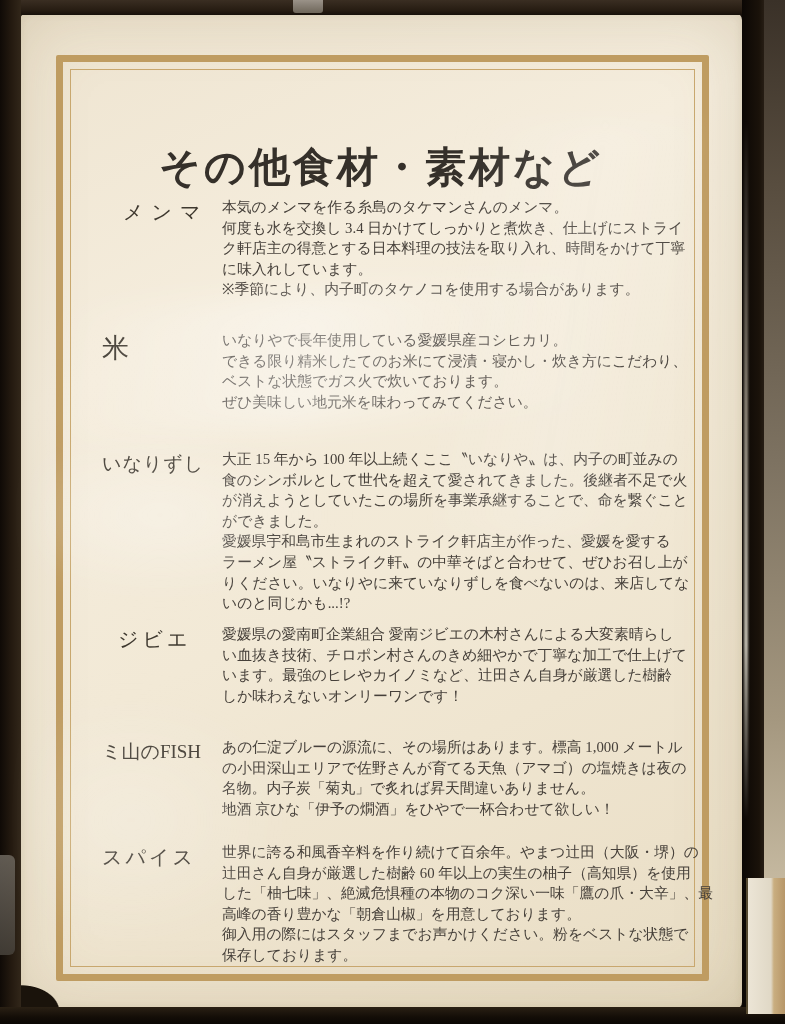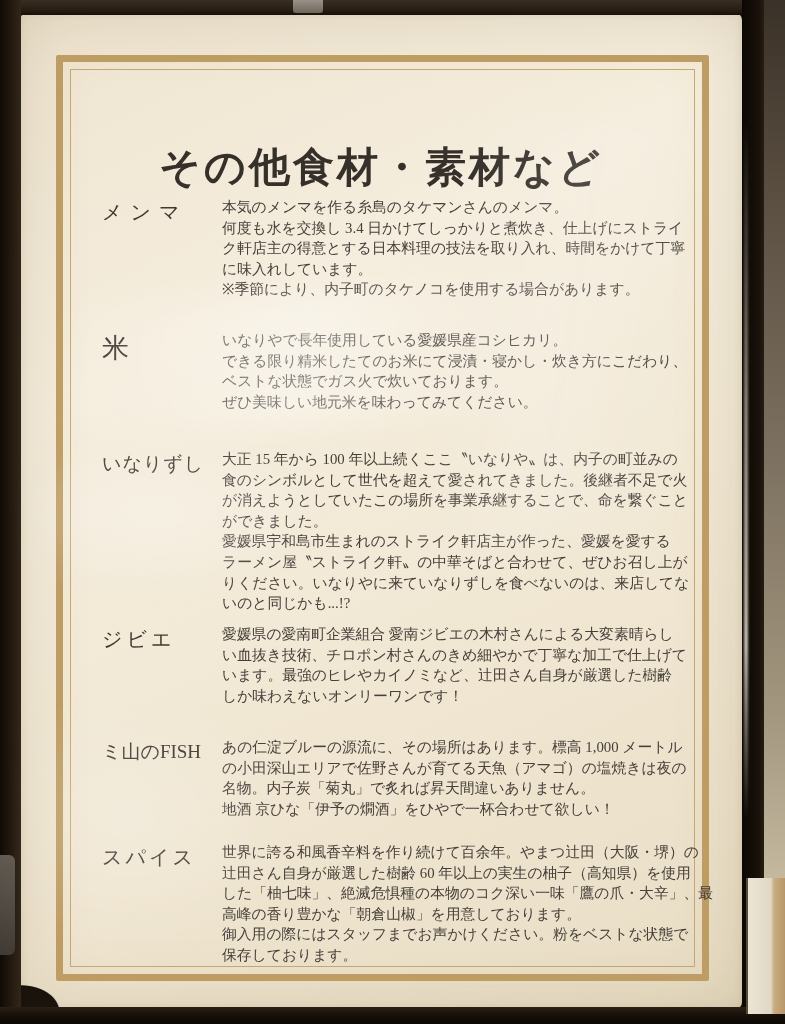--- a/index.html
+++ b/index.html
@@ -41,24 +41,24 @@
     border:7px solid #bf9c61;border-radius:2px;}
   .gold-inner{position:absolute;left:50px;top:56px;right:47px;bottom:42px;
     border:1.5px solid #c8a76e;}
   .title{position:absolute;left:0;top:100px;width:100%;text-align:center;
     font-size:41px;font-weight:600;letter-spacing:3px;color:#35302a;}
   
   .sec{position:absolute;left:0;width:100%;}
   .sec .label{position:absolute;left:82px;top:2px;font-size:20px;color:#3e382f;font-weight:500;}
   .sec .body{position:absolute;left:202px;top:0;width:496px;
     font-size:14.8px;line-height:20.6px;color:#46403a;white-space:pre-line;}
-  .s0{top:184px;} .s0 .label{letter-spacing:8px;}
+  .s0{top:184px;} .s0 .label{letter-spacing:8px;margin-left:21px;}
   .s1{top:317px;} .s1 .label{font-size:27px;top:0;}
   .s2{top:436px;} .s2 .label{letter-spacing:1px;font-size:19px;}
-  .s3{top:611px;} .s3 .label{letter-spacing:4px;}
+  .s3{top:611px;} .s3 .label{letter-spacing:4px;margin-left:16px;}
   .s4{top:724px;} .s4 .label{font-size:19px;letter-spacing:0;}
   .s5{top:829px;} .s5 .label{letter-spacing:3px;}
   
   .glare{position:absolute;pointer-events:none;z-index:8;}
   .glare1{left:30px;top:290px;width:680px;height:130px;
     background:linear-gradient(100deg,rgba(255,255,255,0) 5%,rgba(255,255,255,.38) 40%,rgba(255,255,255,.15) 60%,rgba(255,255,255,0) 85%);
     filter:blur(14px);transform:rotate(-4deg);}
   .glare2{left:40px;top:430px;width:300px;height:170px;
     background:radial-gradient(ellipse at 40% 50%,rgba(255,255,255,.30),rgba(255,255,255,0) 70%);
     filter:blur(16px);}

